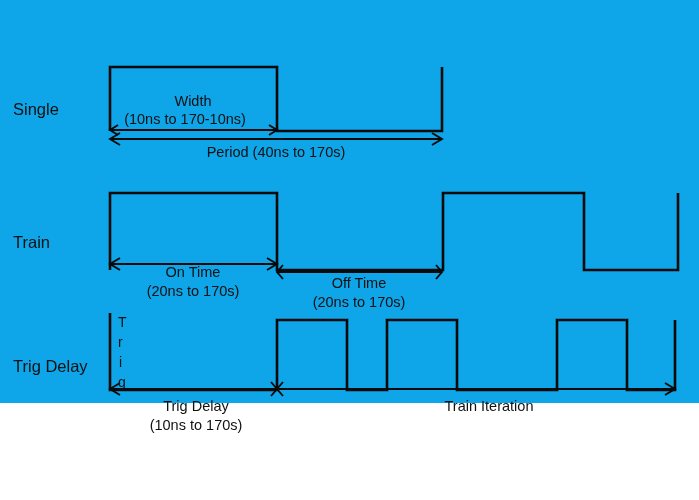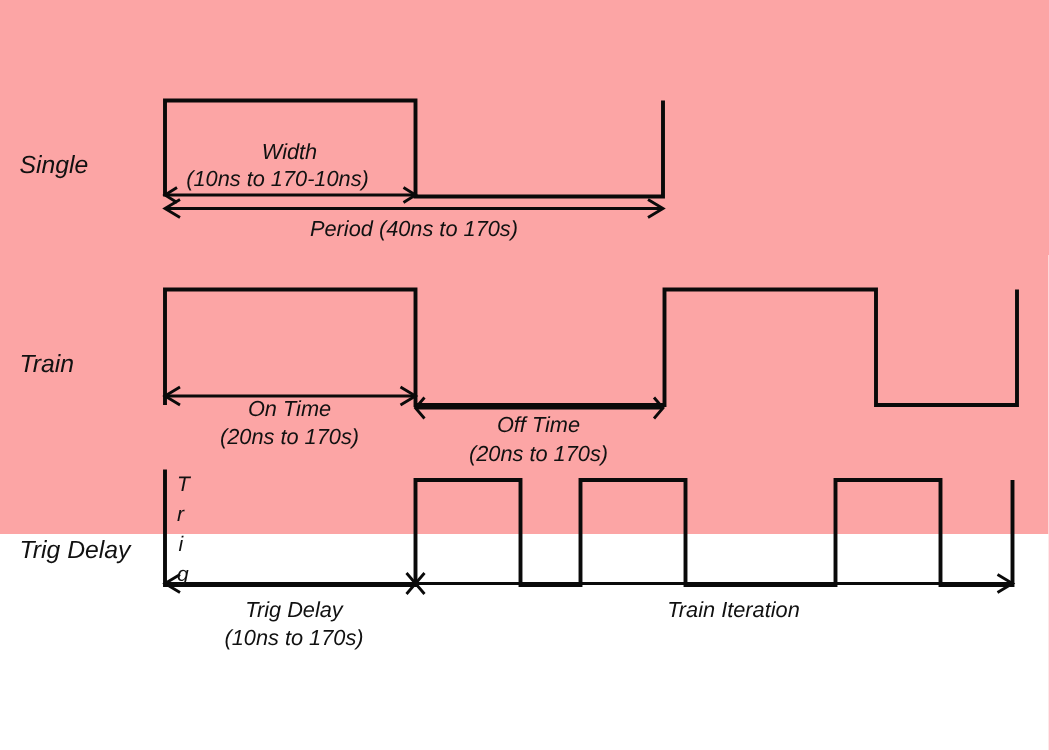--- a/index.html
+++ b/index.html
@@ -9,23 +9,22 @@
   }
   body {
     width: 699px;
     height: 500px;
     font-family: "Liberation Sans", sans-serif;
     overflow: hidden;
   }
   #diagram-root {
     position: relative;
     width: 699px;
-    height: 356px;
-    background: #fca5a5;
-    font-style: italic;
+    height: 403px;
+    background: #0ea5e9;
   }
   svg#timing-svg {
     position: absolute;
     top: 0;
     left: 0;
     width: 699px;
     height: 500px;
   }
   .wave {
     fill: none;

